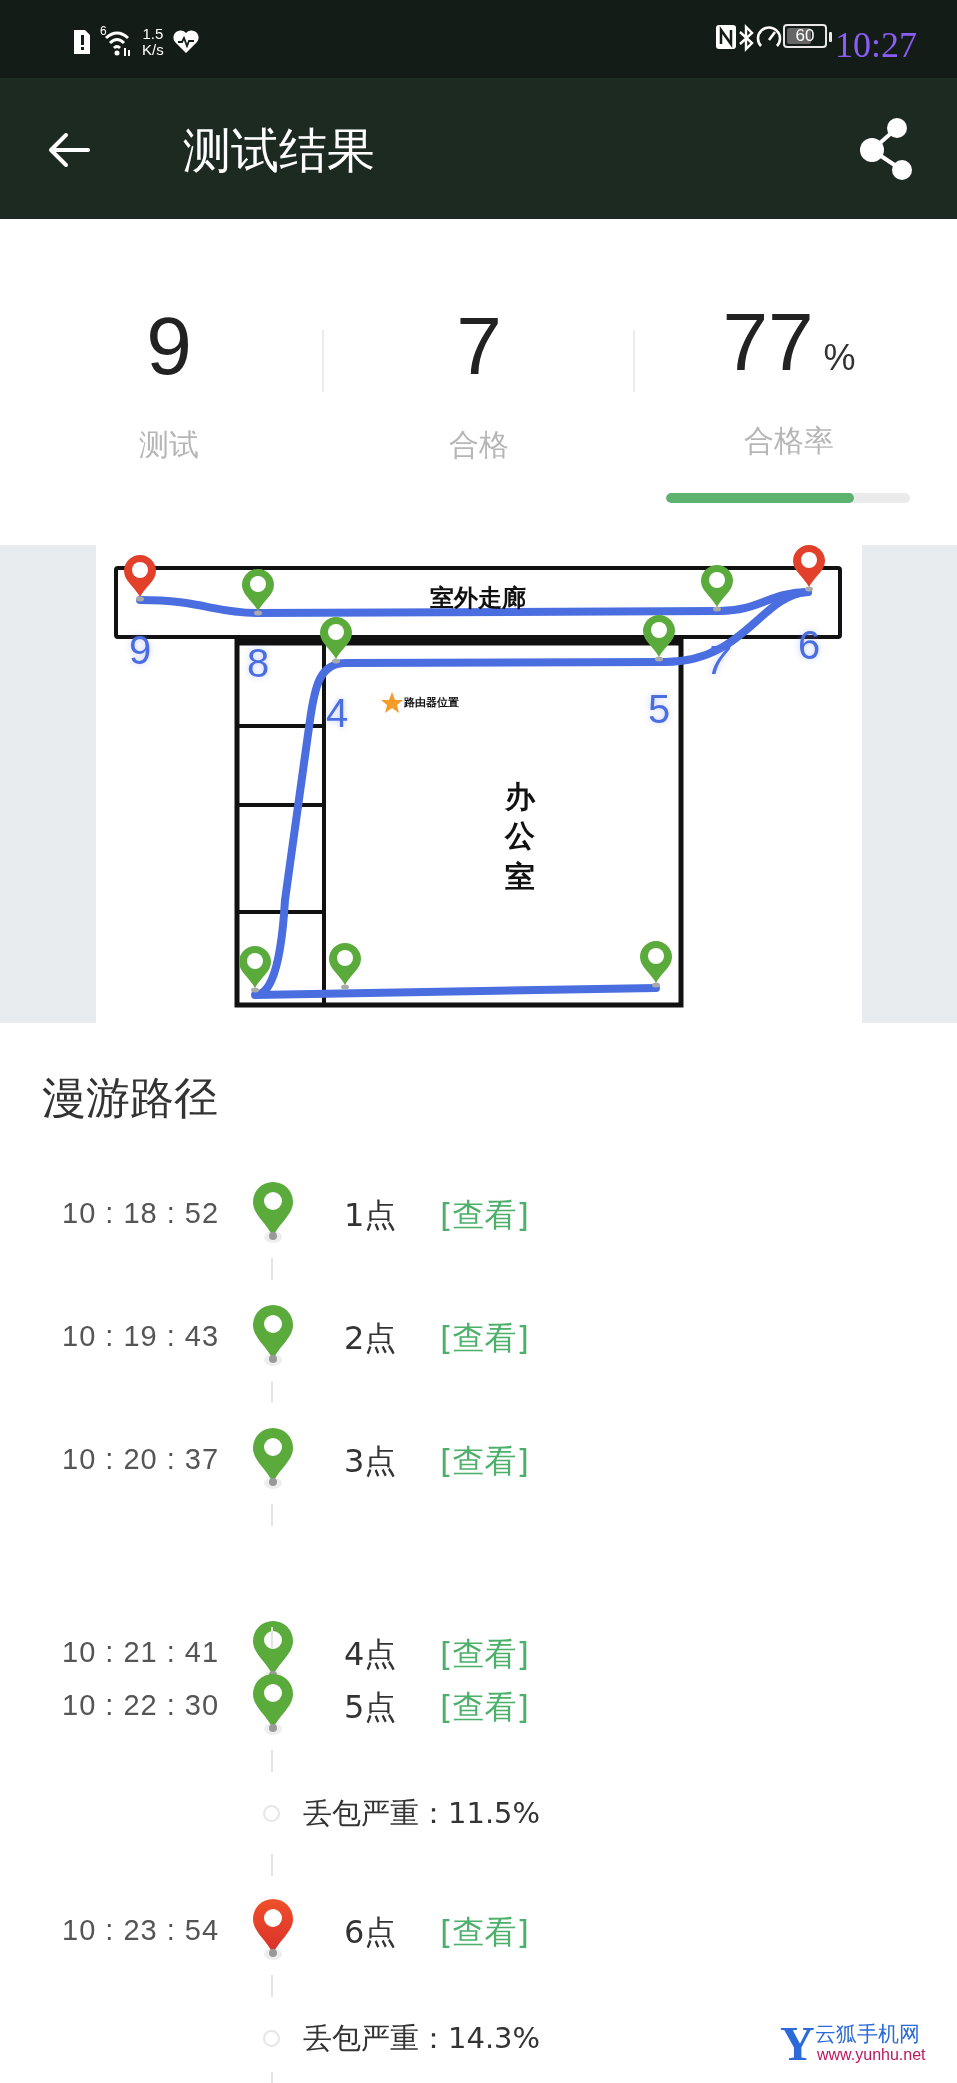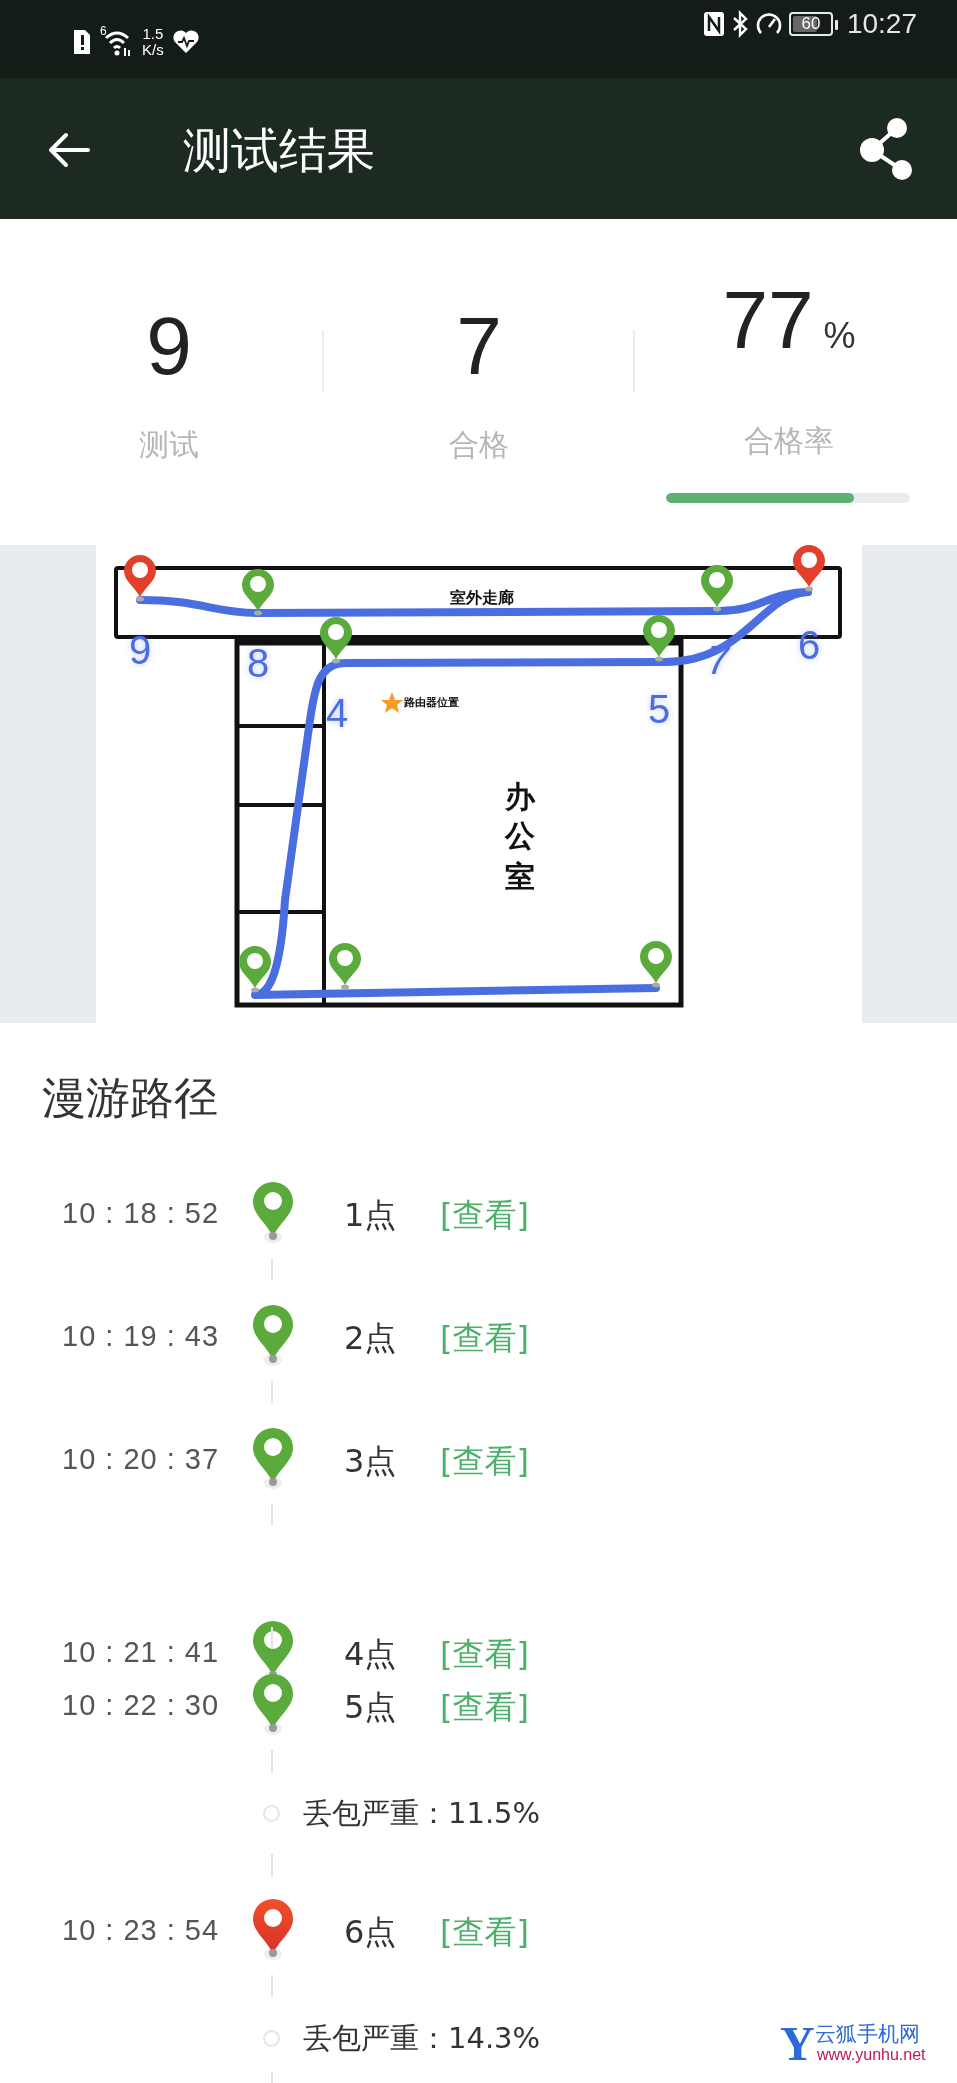--- a/index.html
+++ b/index.html
@@ -2,41 +2,41 @@
 <html><head>
 <meta charset="utf-8">
 <style>
   * { box-sizing: border-box; margin: 0; padding: 0; }
   html, body { width: 957px; height: 2083px; overflow: hidden; background: #ffffff; }
   body { position: relative; font-family: "DejaVu Sans", "Liberation Sans", sans-serif; color: #222; }
 
   
   .statusbar { position: absolute; left: 0; top: 0; width: 957px; height: 78px; background: #141c17; color: #fff; }
   .sb-left { position: absolute; left: 72px; top: 22px; height: 40px; display: flex; align-items: center; gap: 8px; }
-  .sb-right { position: absolute; right: 40px; top: 4px; height: 40px; display: flex; align-items: center; gap: 6px; }
+  .sb-right { position: absolute; right: 40px; top: 24px; height: 40px; display: flex; gap: 0; }
   .sb-speed { display: flex; flex-direction: column; font-family: "Liberation Sans", sans-serif; font-size: 15px; line-height: 16px; text-align: center; }
-  .sb-time { font-family: Liberation Sans, sans-serif; font-size: 28px; color: #e5e5e5; letter-spacing: 0px; }
+  .sb-time { font-family: Liberation Serif, serif; font-size: 36px; color: #8b5cf6; letter-spacing: 0px; }
   .battery { position: relative; width: 44px; height: 24px; border: 2px solid #e8e8e8; border-radius: 4px; display: flex; align-items: center; justify-content: center; }
   .battery .fill { position: absolute; left: 2px; top: 2px; bottom: 2px; width: 60%; background: #666; border-radius: 2px; }
   .battery .num { position: relative; font-family: "Liberation Sans", sans-serif; font-size: 17px; color: #fff; }
   .battery::after { content: ""; position: absolute; right: -7px; top: 6px; width: 3px; height: 10px; background: #e8e8e8; border-radius: 1px; }
 
   
   .appbar { position: absolute; left: 0; top: 78px; width: 957px; height: 141px; background: #1c2a22; }
   .back-btn { position: absolute; left: 40px; top: 44px; width: 56px; height: 56px; display: flex; align-items: center; justify-content: center; cursor: pointer; }
   .title { position: absolute; left: 183px; top: 44px; font-size: 48px; color: #ffffff; font-family: "DejaVu Sans", sans-serif; line-height: 56px; }
   .share-btn { position: absolute; left: 852px; top: 40px; width: 70px; height: 64px; cursor: pointer; }
 
   
   .stats { position: absolute; left: 14px; top: 219px; width: 930px; height: 326px; }
   .stat { position: absolute; top: 0; width: 310px; height: 326px; }
   .stat .value { position: absolute; left: 0; right: 0; top: 82px; text-align: center; font-family: "Liberation Sans", sans-serif; font-size: 82px; line-height: 90px; color: #222; }
   .stat .value .unit { font-size: 36px; margin-left: 10px; color: #333; }
   .stat .label { position: absolute; left: 0; right: 0; top: 206px; text-align: center; font-size: 30px; color: #b6b6b6; }
-  .stat.rate .value { top: 56px; }
+  .stat.rate .value { top: 78px; }
   .stat.rate .label { top: 202px; }
   .vdivider { position: absolute; top: 111px; width: 2px; height: 62px; background: #ececec; }
   .progress { position: absolute; left: 652px; top: 274px; width: 244px; height: 10px; background: #ebebeb; border-radius: 5px; overflow: hidden; }
   .progress .bar { height: 100%; background: #5cb26e; border-radius: 5px; }
 
   
   .map { position: absolute; left: 0; top: 545px; width: 957px; height: 478px; background: #e9ecef; overflow: hidden; }
   .map-canvas { position: absolute; left: 96px; top: 0; width: 766px; height: 478px; background: #ffffff; }
   .map svg { position: absolute; left: 0; top: 0; }
   .map .txt { position: absolute; font-weight: bold; color: #111; font-family: "DejaVu Sans", sans-serif; }
@@ -206,21 +206,21 @@
         <circle cx="0" cy="11" r="8" fill="#fff"></circle>
         <ellipse cx="0" cy="40" rx="4" ry="2.5" fill="#aaa"></ellipse>
       </g>
     <g transform="translate(656,400)">
         <path d="M0 38 C-5 28,-16 22,-16 12 A16 16 0 0 1 16 12 C16 22,5 28,0 38Z" fill="#5aaa3c"></path>
         <circle cx="0" cy="11" r="8" fill="#fff"></circle>
         <ellipse cx="0" cy="40" rx="4" ry="2.5" fill="#aaa"></ellipse>
       </g>
   </svg>
 
-  <div class="txt" style="left:450px;top:42px;font-size:16px;line-height:22px;">室外走廊</div>
+  <div class="txt" style="left:430px;top:42px;font-size:24px;line-height:22px;">室外走廊</div>
   <div class="txt" style="left:404px;top:151px;font-size:11px;line-height:14px;">路由器位置</div>
   <div class="txt" style="left:505px;top:236px;font-size:30px;line-height:32px;">办</div>
   <div class="txt" style="left:505px;top:275px;font-size:30px;line-height:32px;">公</div>
   <div class="txt" style="left:505px;top:316px;font-size:30px;line-height:32px;">室</div>
 
   <div class="num" style="left:140px;top:85px;">9</div>
   <div class="num" style="left:258px;top:98px;">8</div>
   <div class="num" style="left:337px;top:148px;">4</div>
   <div class="num" style="left:659px;top:144px;">5</div>
   <div class="num" style="left:718px;top:95px;font-style:italic;">7</div>

